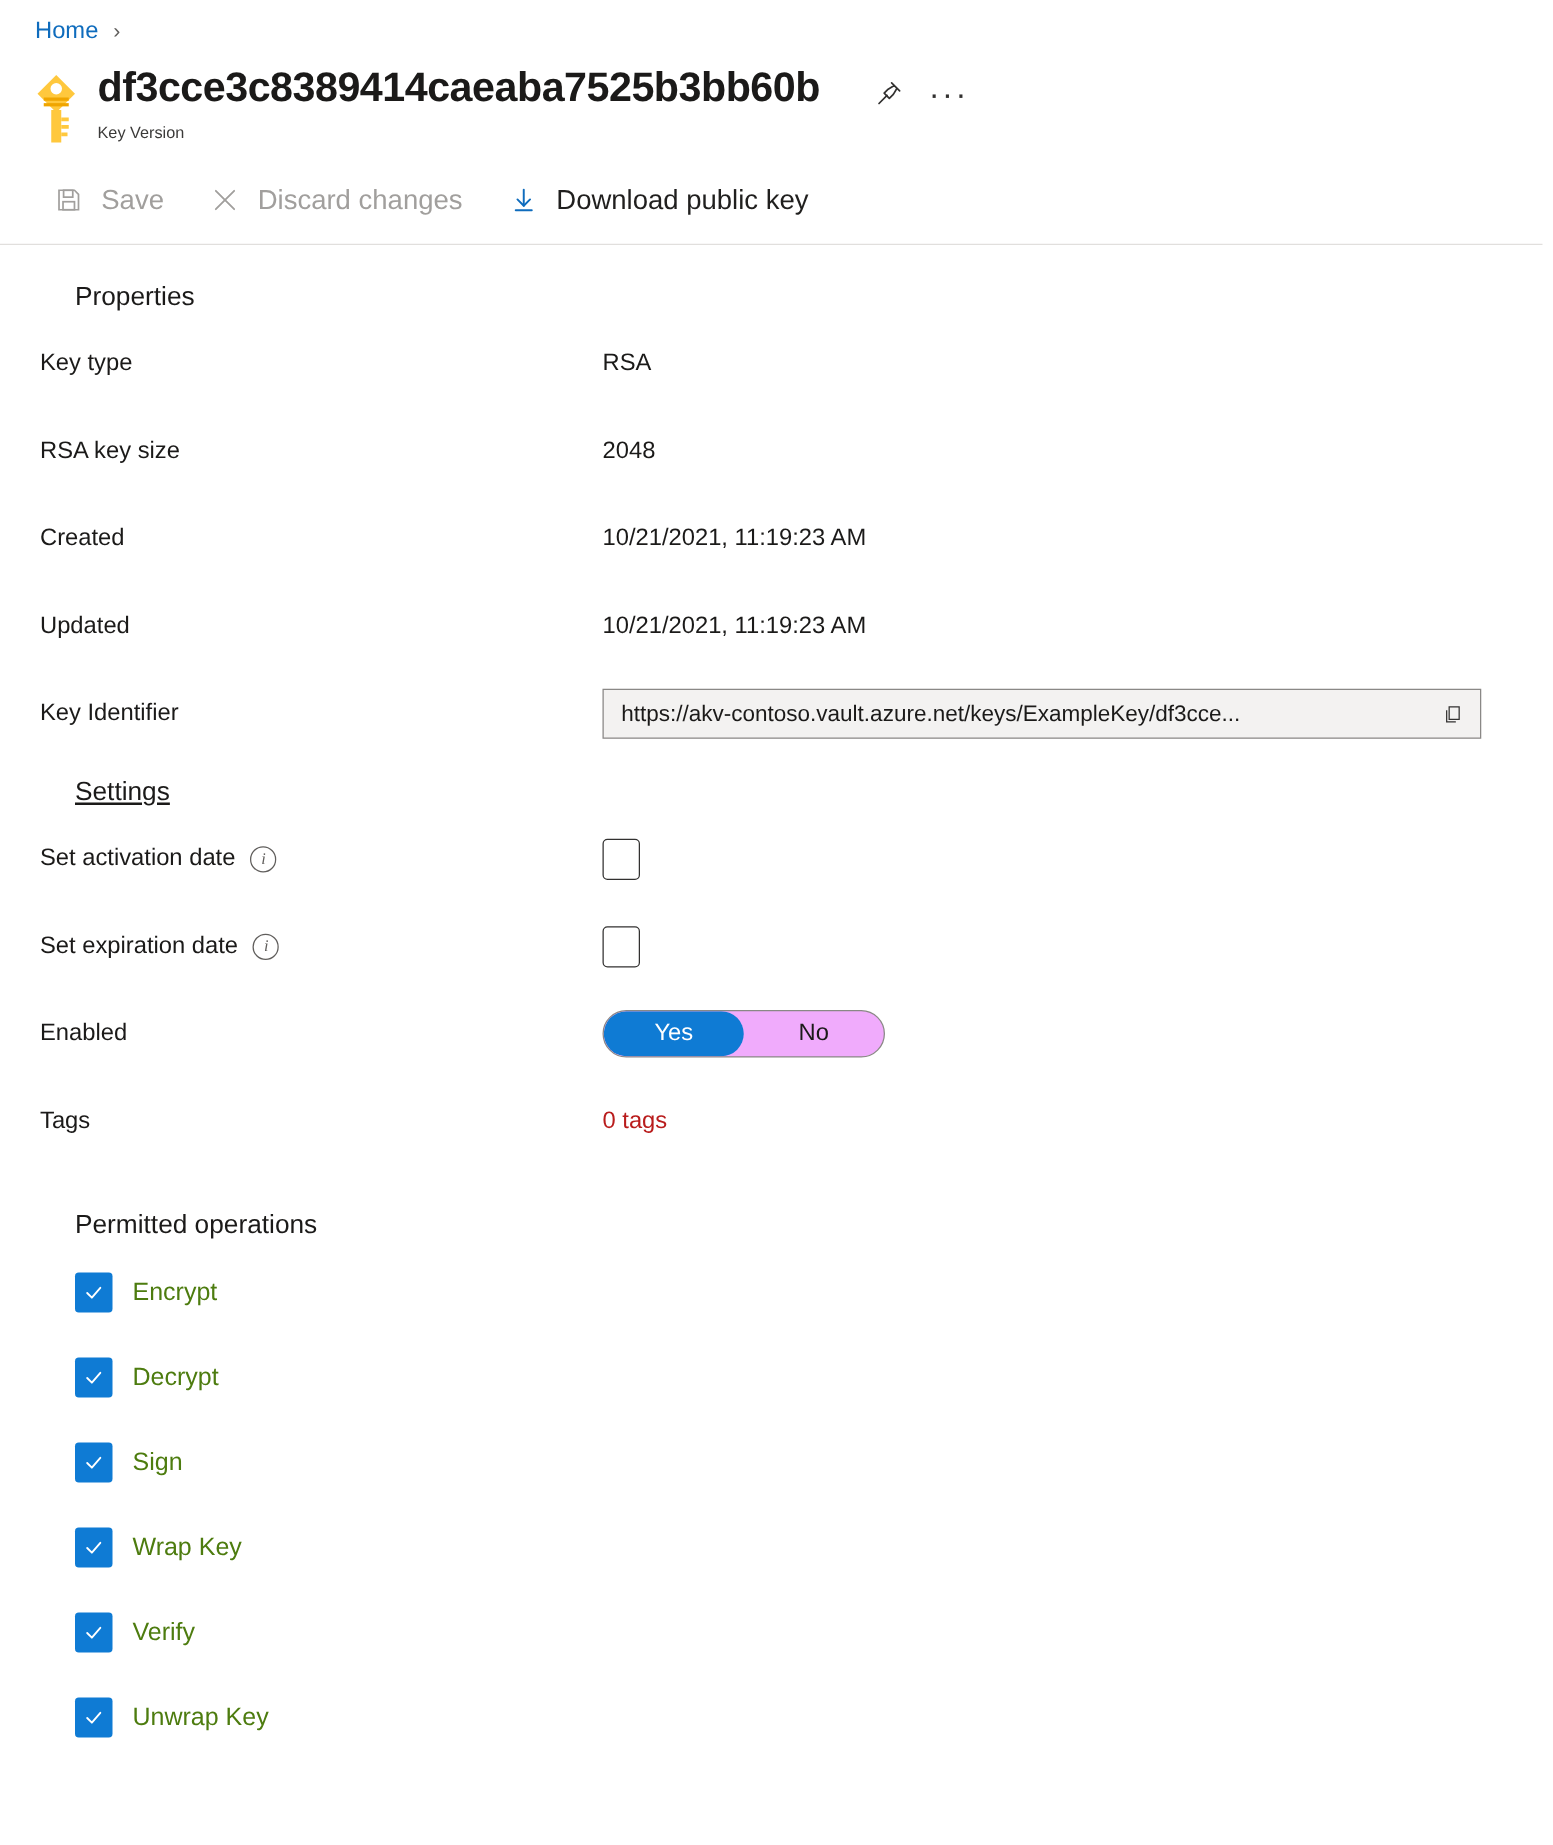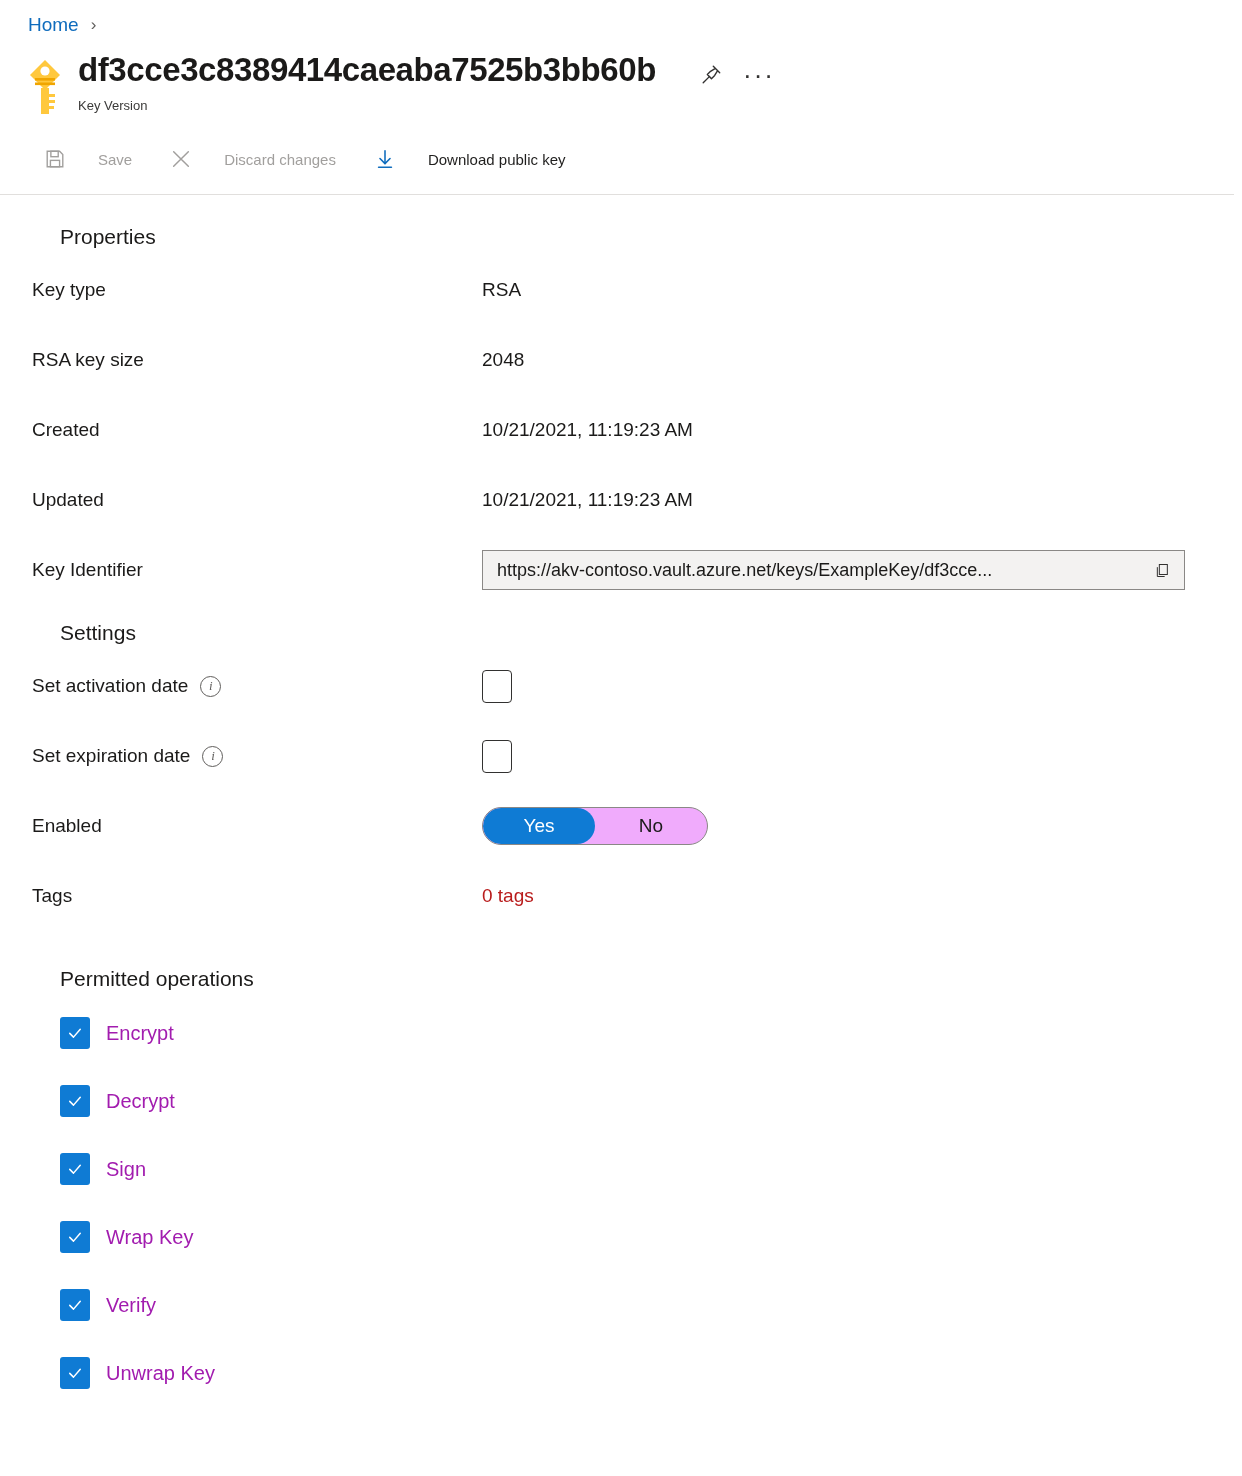--- a/index.html
+++ b/index.html
@@ -81,23 +81,23 @@
     display: flex;
     align-items: center;
     padding: 20px 0 18px 38px;
     gap: 0;
     border-bottom: 1px solid #e1dfdd;
     margin-right: 8px;
   }
   .cmd {
     display: flex;
     align-items: center;
-    gap: 30px;
+    gap: 13px;
     padding: 4px 18px 4px 4px;
-    font-size: 15px;
+    font-size: 22px;
     background: transparent;
     border: none;
     font-family: inherit;
     cursor: pointer;
     margin-right: 14px;
     justify-content: center;
   }
   .cmd.disabled { color: #a19f9d; cursor: default; }
   .cmd.enabled  { color: #201f1e; }
   .cmd-icon { width: 26px; height: 26px; display:flex; align-items:center; justify-content:center; flex:0 0 26px;}
@@ -219,21 +219,21 @@
     height: 68px;
   }
   .checkbox-checked {
     width: 30px; height: 32px;
     background: #0f7bd4;
     border-radius: 3px;
     display: flex; align-items: center; justify-content: center;
     cursor: pointer;
     flex: 0 0 30px;
   }
-  .op-label { font-size: 20px; color: #a21caf; text-align: center; }
+  .op-label { font-size: 20px; color: #4d7c0f; text-align: center; }
 </style>
 </head>
 <body>
 
 <div class="breadcrumb">
   <span class="breadcrumb-link">Home</span>
   <span class="breadcrumb-sep">›</span>
 </div>
 
 <div class="title-block">
@@ -333,21 +333,21 @@
       <span class="kid-text">https://akv-contoso.vault.azure.net/keys/ExampleKey/df3cce...</span>
       <button class="copy-btn" title="Copy">
         <svg width="19" height="19" viewBox="0 0 24 24" fill="none" stroke="#323130" stroke-width="1.5">
           <rect x="8" y="3" width="12" height="15"></rect>
           <path d="M5 7 V21 H16"></path>
         </svg>
       </button>
     </div>
   </div>
 
-  <div class="section-head" style="margin-top:16px;">Settings</div>
+  <div class="section-head" style="margin-top:16px;text-decoration:underline;">Settings</div>
 
   <div class="field-row">
     <div class="field-label">
       <span>Set activation date</span>
       <span class="info-icon">i</span>
     </div>
     <div class="checkbox-empty"></div>
   </div>
 
   <div class="field-row">

